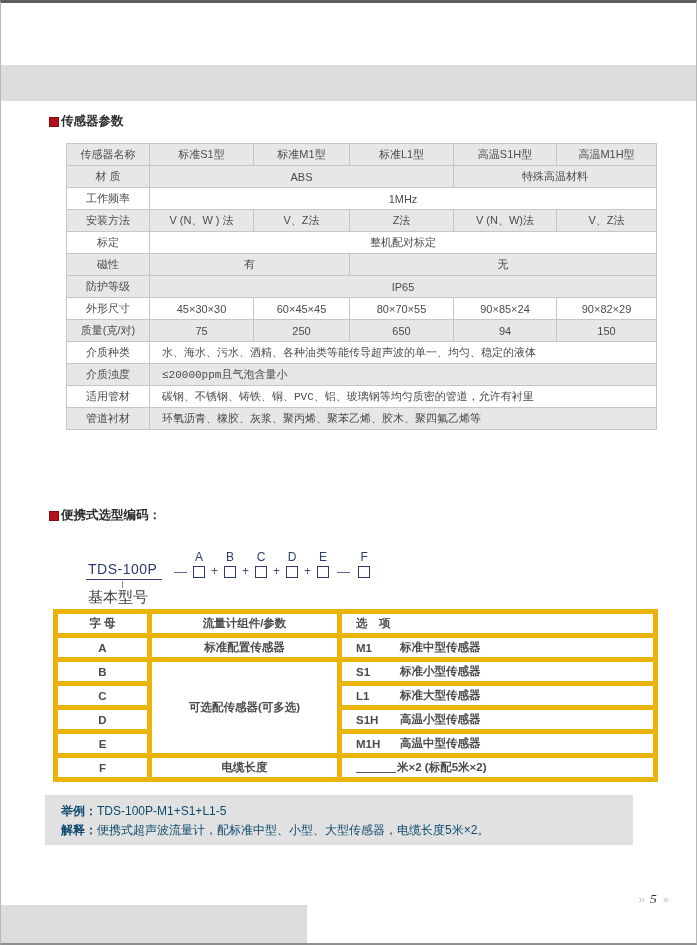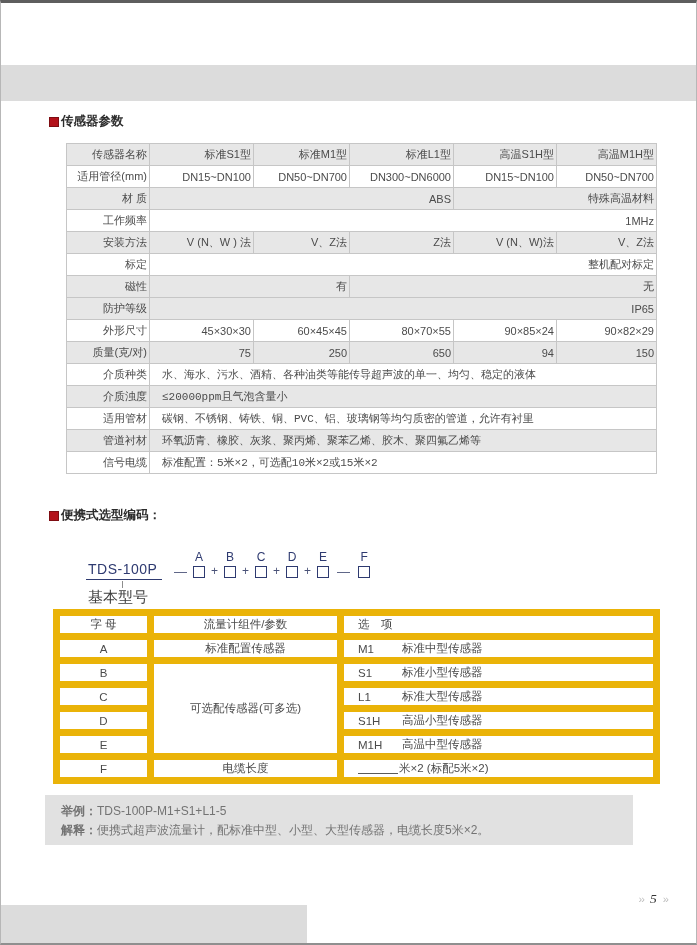--- a/index.html
+++ b/index.html
@@ -12,50 +12,50 @@
 
   .sec-title{position:absolute;left:48px;display:flex;align-items:center;gap:2px;
              font-size:12.5px;font-weight:bold;color:#2c2c2c;}
   .sec-title .bullet{width:10px;height:10px;background:#b3121a;border:1px solid #7e0d12;flex:0 0 auto;}
   #sec1{top:110px;}
   #sec2{top:504px;}
 
   
   table{border-collapse:collapse;table-layout:fixed;}
   #t1{position:absolute;left:65px;top:140px;width:590px;font-size:11px;color:#4b4b4b;}
-  #t1 td,#t1 th{border:1px solid #c6c6c6;height:22px;padding:0 2px;text-align:right;
+  #t1 td,#t1 th{border:1px solid #c6c6c6;height:22px;padding:0 2px;text-align:center;
                 font-weight:normal;vertical-align:middle;overflow:hidden;white-space:nowrap;}
   #t1 tr.g{background:#e7e7e7;}
   #t1 td.lt{text-align:left;padding-left:12px;font-family:Liberation Mono, monospace;}
 
   
   .diagram{position:absolute;left:85px;top:548px;width:420px;height:52px;color:#2e3a70;}
   .model{position:absolute;left:0;top:10px;font-size:14px;letter-spacing:.5px;
          border-bottom:1px solid #2e3a70;padding:0 5px 2px 2px;}
   .tick{position:absolute;left:36px;top:30px;width:1px;height:7px;background:#8d8d8d;}
   .mlabel{position:absolute;left:2px;top:37px;font-size:15px;color:#3d3d3d;}
   .codes{position:absolute;left:82px;top:0;display:flex;align-items:flex-end;height:27px;}
   .codes .conn{align-self:flex-end;font-size:12px;line-height:13px;color:#4a5378;margin:0 6px;}
   .codes .conn.dash{font-size:13px;}
   .unit{display:flex;flex-direction:column;align-items:center;}
   .unit .letter{font-size:12px;line-height:12px;margin-bottom:3px;color:#2e3a70;}
   .unit .box{width:12px;height:12px;border:1px solid #2e3a70;background:#fff;}
 
   
   #t2{position:absolute;left:52px;top:606px;width:600px;font-size:11.5px;color:#4b4b4b;}
-  #t2 td,#t2 th{border:7px solid #eab308;height:24px;padding:0;text-align:center;
-                font-weight:normal;vertical-align:middle;}
+  #t2 td,#t2 th{border:5px solid #eab308;height:24px;padding:0;text-align:center;
+                font-weight:bold;vertical-align:middle;}
   #t2 td.opt,#t2 th.opt{text-align:left;padding-left:14px;}
   .optline{display:flex;align-items:center;}
   .optline .code{width:44px;flex:0 0 auto;}
   .blank{display:inline-block;width:40px;border-bottom:1px solid #5a5a5a;height:11px;margin-right:1px;}
 
   
   .example{position:absolute;left:44px;top:792px;width:588px;height:50px;background:#e1e1e1;
-           font-size:12px;color:#737373;padding:7px 0 0 16px;line-height:19px;}
+           font-size:12px;color:#0c4a6e;padding:7px 0 0 16px;line-height:19px;}
   .example b{font-weight:bold;}
 
   
   .pageno{position:absolute;top:888px;right:28px;display:flex;align-items:center;font-size:12px;}
   .pageno .chev{color:#bcbcbc;letter-spacing:-1px;font-size:11px;}
   .pageno .num{font-family:"Liberation Serif","DejaVu Serif",serif;font-style:italic;
                color:#333;font-size:13.5px;margin:0 6px;}
 </style>
 </head>
 <body>
@@ -80,28 +80,20 @@
       </colgroup>
     <tbody>
         <tr class="g">
       <th>传感器名称</th>
       <th>标准S1型</th>
       <th>标准M1型</th>
       <th>标准L1型</th>
       <th>高温S1H型</th>
       <th>高温M1H型</th>
     </tr>
-    <tr>
-      <td>适用管径(mm)</td>
-      <td>DN15~DN100</td>
-      <td>DN50~DN700</td>
-      <td>DN300~DN6000</td>
-      <td>DN15~DN100</td>
-      <td>DN50~DN700</td>
-    </tr>
     <tr class="g">
       <td>材 质</td>
       <td colspan="3">ABS</td>
       <td colspan="2">特殊高温材料</td>
     </tr>
     <tr>
       <td>工作频率</td>
       <td colspan="5">1MHz</td>
     </tr>
     <tr class="g">
@@ -149,24 +141,20 @@
       <td>介质浊度</td>
       <td colspan="5" class="lt">≤20000ppm且气泡含量小</td>
     </tr>
     <tr>
       <td>适用管材</td>
       <td colspan="5" class="lt">碳钢、不锈钢、铸铁、铜、PVC、铝、玻璃钢等均匀质密的管道，允许有衬里</td>
     </tr>
     <tr class="g">
       <td>管道衬材</td>
       <td colspan="5" class="lt">环氧沥青、橡胶、灰浆、聚丙烯、聚苯乙烯、胶木、聚四氟乙烯等</td>
-    </tr>
-    <tr>
-      <td>信号电缆</td>
-      <td colspan="5" class="lt">标准配置：5米×2，可选配10米×2或15米×2</td>
     </tr>
   </tbody>
     </table>
 
   <div class="sec-title" id="sec2">
     <span class="bullet"></span>
     <span>便携式选型编码：</span>
   </div>
 
   <div class="diagram">

